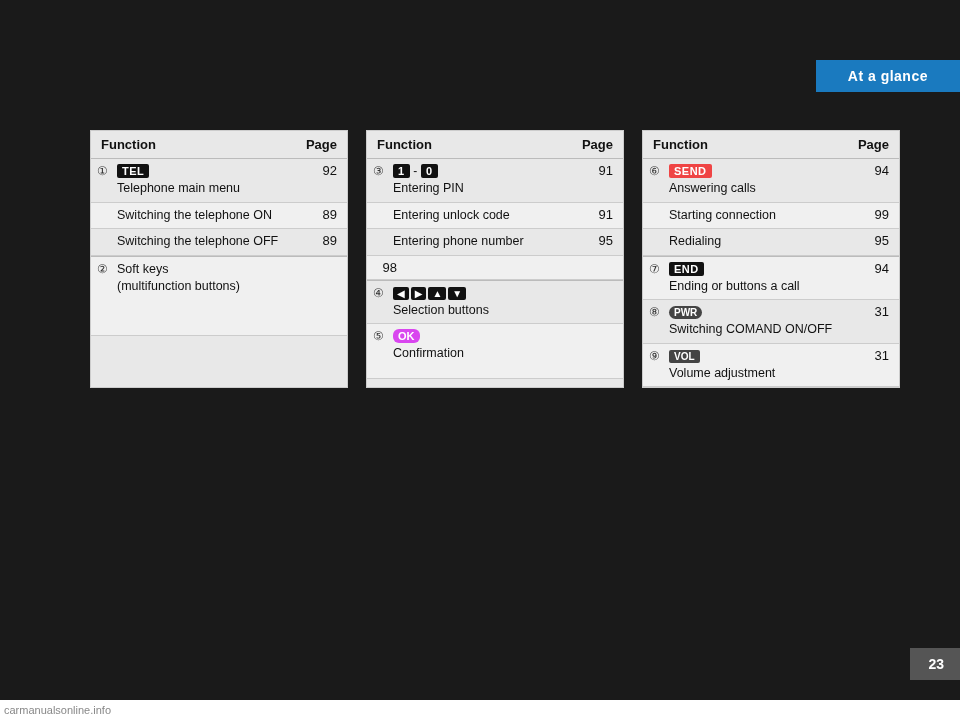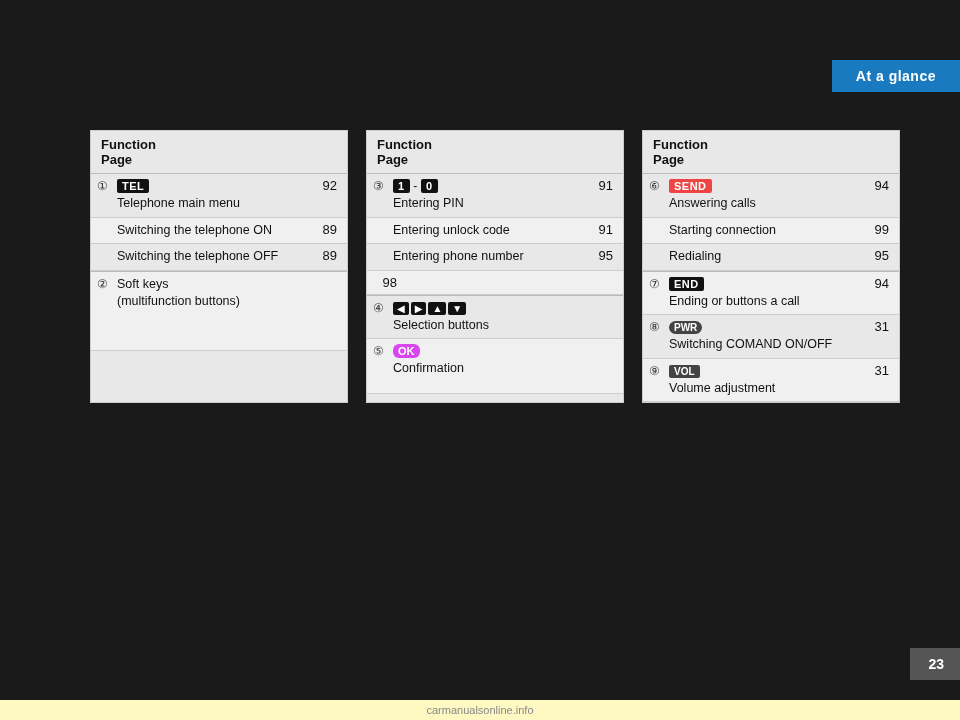--- a/index.html
+++ b/index.html
@@ -15,21 +15,21 @@
 
     
     .top-label {
       position: absolute;
       top: 60px;
       right: 0;
       background: #1a7abf;
       color: white;
       font-size: 14px;
       font-weight: bold;
-      padding: 8px 24px;
+      padding: 8px 32px;
       letter-spacing: 0.5px;
     }
 
     
     .main-content {
       position: absolute;
       top: 130px;
       left: 90px;
       right: 60px;
       display: flex;
@@ -42,21 +42,20 @@
       background: #e8e8e8;
       border: 1px solid #ccc;
     }
 
     .table-header {
       display: flex;
       justify-content: space-between;
       padding: 6px 10px;
       border-bottom: 1px solid #bbb;
       background: #e8e8e8;
-      flex-direction: column;
     }
 
     .table-header span {
       font-weight: bold;
       font-size: 13px;
       color: #111;
     }
 
     .table-row {
       display: flex;
@@ -187,24 +186,24 @@
       min-width: 50px;
       text-align: right;
     }
 
     
     .watermark {
       position: absolute;
       bottom: 0;
       left: 0;
       right: 0;
-      background: #fef9c3;
+      background: #ffffff;
       color: #888;
       font-size: 11px;
-      text-align: center;
+      text-align: left;
       padding: 4px;
     }
 
     .divider-row {
       border-top: 1px solid #bbb;
     }
   </style>
 </head>
 <body>
 

